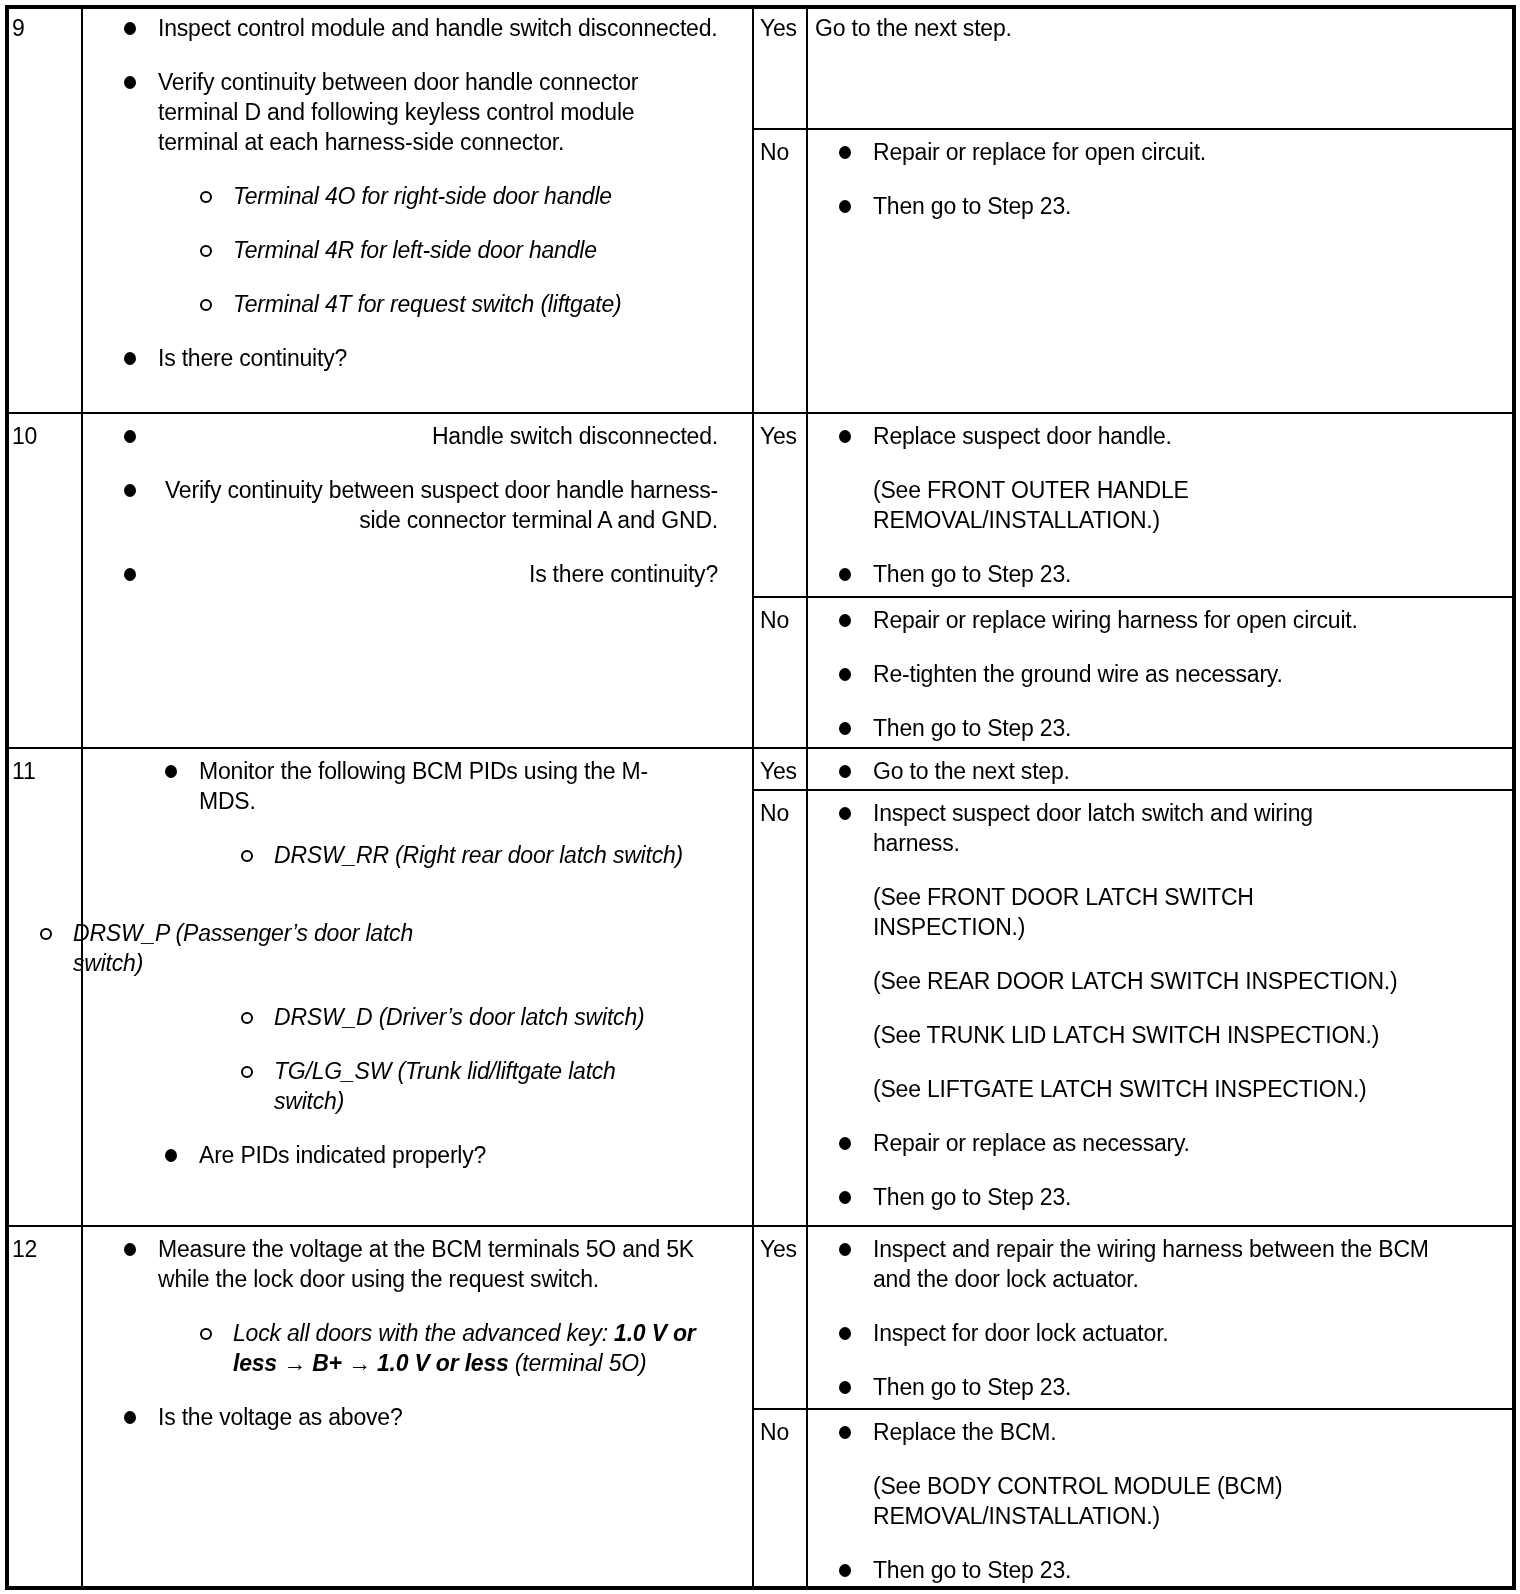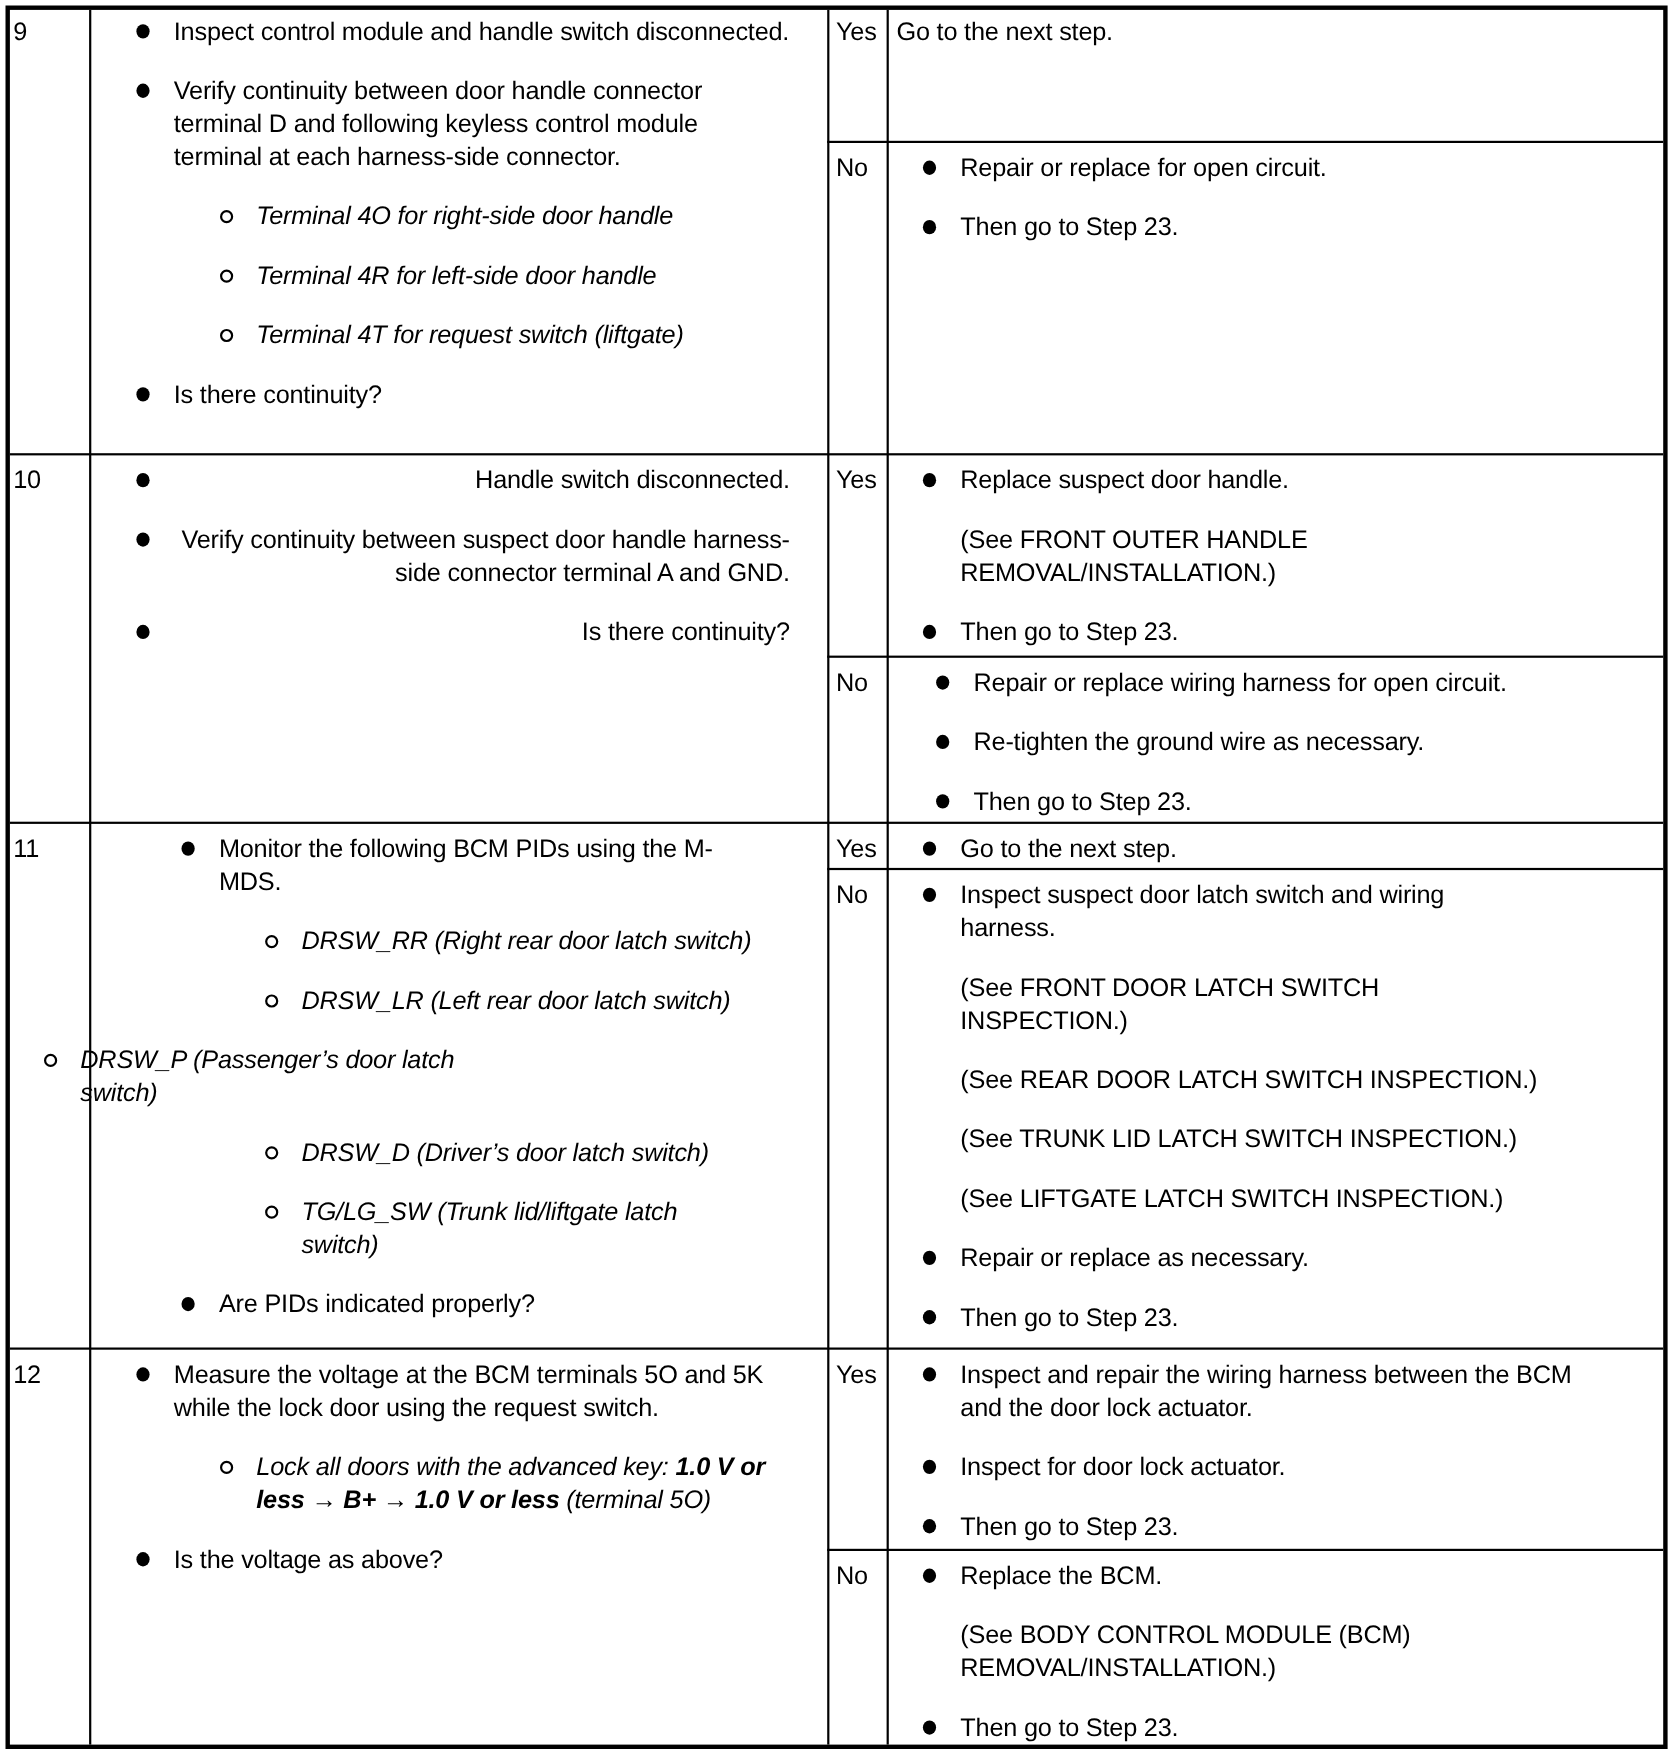--- a/index.html
+++ b/index.html
@@ -79,37 +79,36 @@
   </div>
   <div class="cell yn" style="top:421px;left:760px;">Yes</div>
   <div class="cell act" style="top:421px;left:0;">
     <div class="item l1"><span class="bullet"></span><span>Replace suspect door handle.</span></div>
     <div class="gap"></div>
     <div class="plain" style="width:360px;">(See FRONT OUTER HANDLE REMOVAL/INSTALLATION.)</div>
     <div class="gap"></div>
     <div class="item l1"><span class="bullet"></span><span>Then go to Step 23.</span></div>
   </div>
   <div class="cell yn" style="top:605px;left:760px;">No</div>
-  <div class="cell act" style="top:605px;left:0;margin-left:12px;">
+  <div class="cell act" style="top:605px;left:0;">
     <div class="item l1"><span class="bullet"></span><span>Repair or replace wiring harness for open circuit.</span></div>
     <div class="gap"></div>
     <div class="item l1"><span class="bullet"></span><span>Re-tighten the ground wire as necessary.</span></div>
     <div class="gap"></div>
     <div class="item l1"><span class="bullet"></span><span>Then go to Step 23.</span></div>
   </div>
 </div>
 
 <div>
   <div class="cell stepnum" style="top:756px;left:12px;">11</div>
   <div class="cell check" style="top:756px;left:0;padding-left:41px;">
     <div class="item l1" style="width:480px;"><span class="bullet"></span><span>Monitor the following BCM PIDs using the M-MDS.</span></div>
     <div class="gap"></div>
     <div class="item l2"><span class="circ"></span><span>DRSW_RR (Right rear door latch switch)</span></div>
     <div class="gap"></div>
-    <div class="item l2"><span class="circ"></span><span>DRSW_LR (Left rear door latch switch)</span></div>
     <div class="gap"></div>
     <div class="item l2" style="width:400px;margin-left:32px;"><span class="circ"></span><span>DRSW_P (Passenger’s door latch switch)</span></div>
     <div class="gap"></div>
     <div class="item l2"><span class="circ"></span><span>DRSW_D (Driver’s door latch switch)</span></div>
     <div class="gap"></div>
     <div class="item l2" style="width:400px;"><span class="circ"></span><span>TG/LG_SW (Trunk lid/liftgate latch switch)</span></div>
     <div class="gap"></div>
     <div class="item l1"><span class="bullet"></span><span>Are PIDs indicated properly?</span></div>
   </div>
   <div class="cell yn" style="top:756px;left:760px;">Yes</div>

